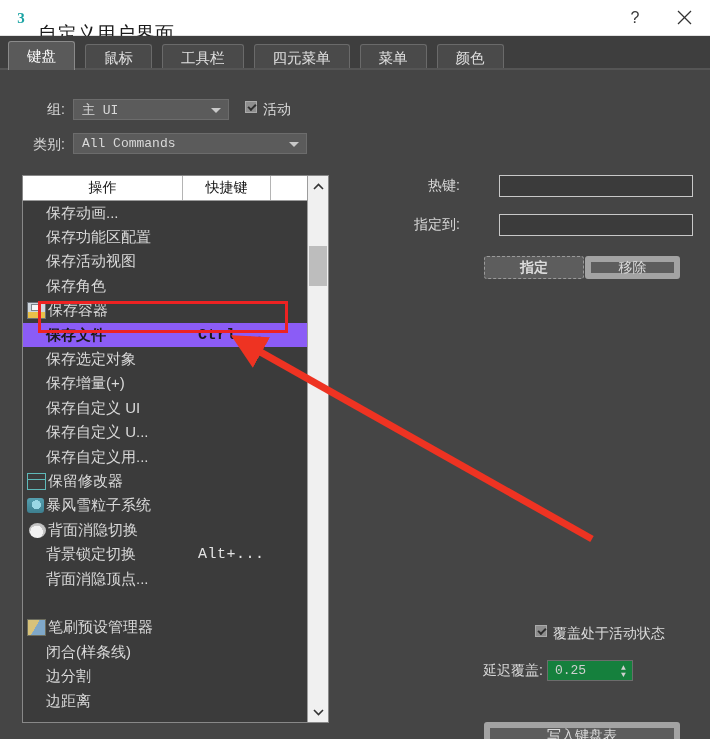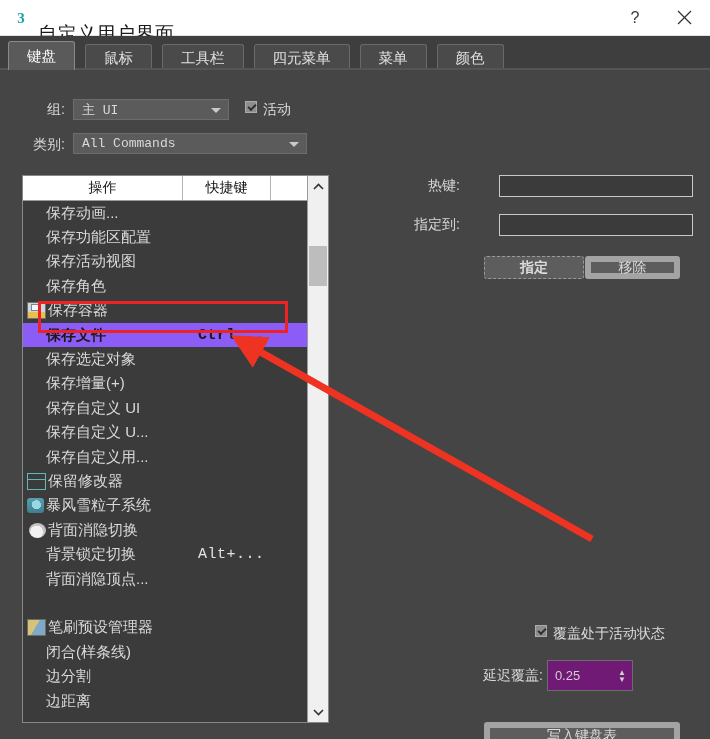--- a/index.html
+++ b/index.html
@@ -321,28 +321,28 @@
   .btn.dashed { border: 1px dashed #9a9a9a; }
 
   #btn-assign { position: absolute; left: 484px; top: 186px; width: 100px; height: 23px; font-weight: bold; }
   #btn-remove { position: absolute; left: 585px; top: 186px; width: 95px; height: 23px; }
 
   #chk-override { position: absolute; left: 519px; top: 555px; }
 
   #row-delay { position: absolute; left: 483px; top: 590px; display: flex; align-items: center; }
   .spinner {
     position: relative;
-    width: 86px; height: 31px;
-    background: #701a75;
+    width: 86px; height: 21px;
+    background: #15803d;
     border: 1px solid #6c6c6c;
     box-sizing: border-box;
     display: flex;
     align-items: center;
     padding-left: 7px;
-    font-family: Liberation Sans, sans-serif;
+    font-family: Liberation Mono, monospace;
     font-size: 13px;
     color: #cfcfcf;
     margin-left: 4px;
   }
   .spinner .arrows {
     position: absolute;
     right: 6px; top: 50%;
     margin-top: -7px;
     display: flex;
     flex-direction: column;

